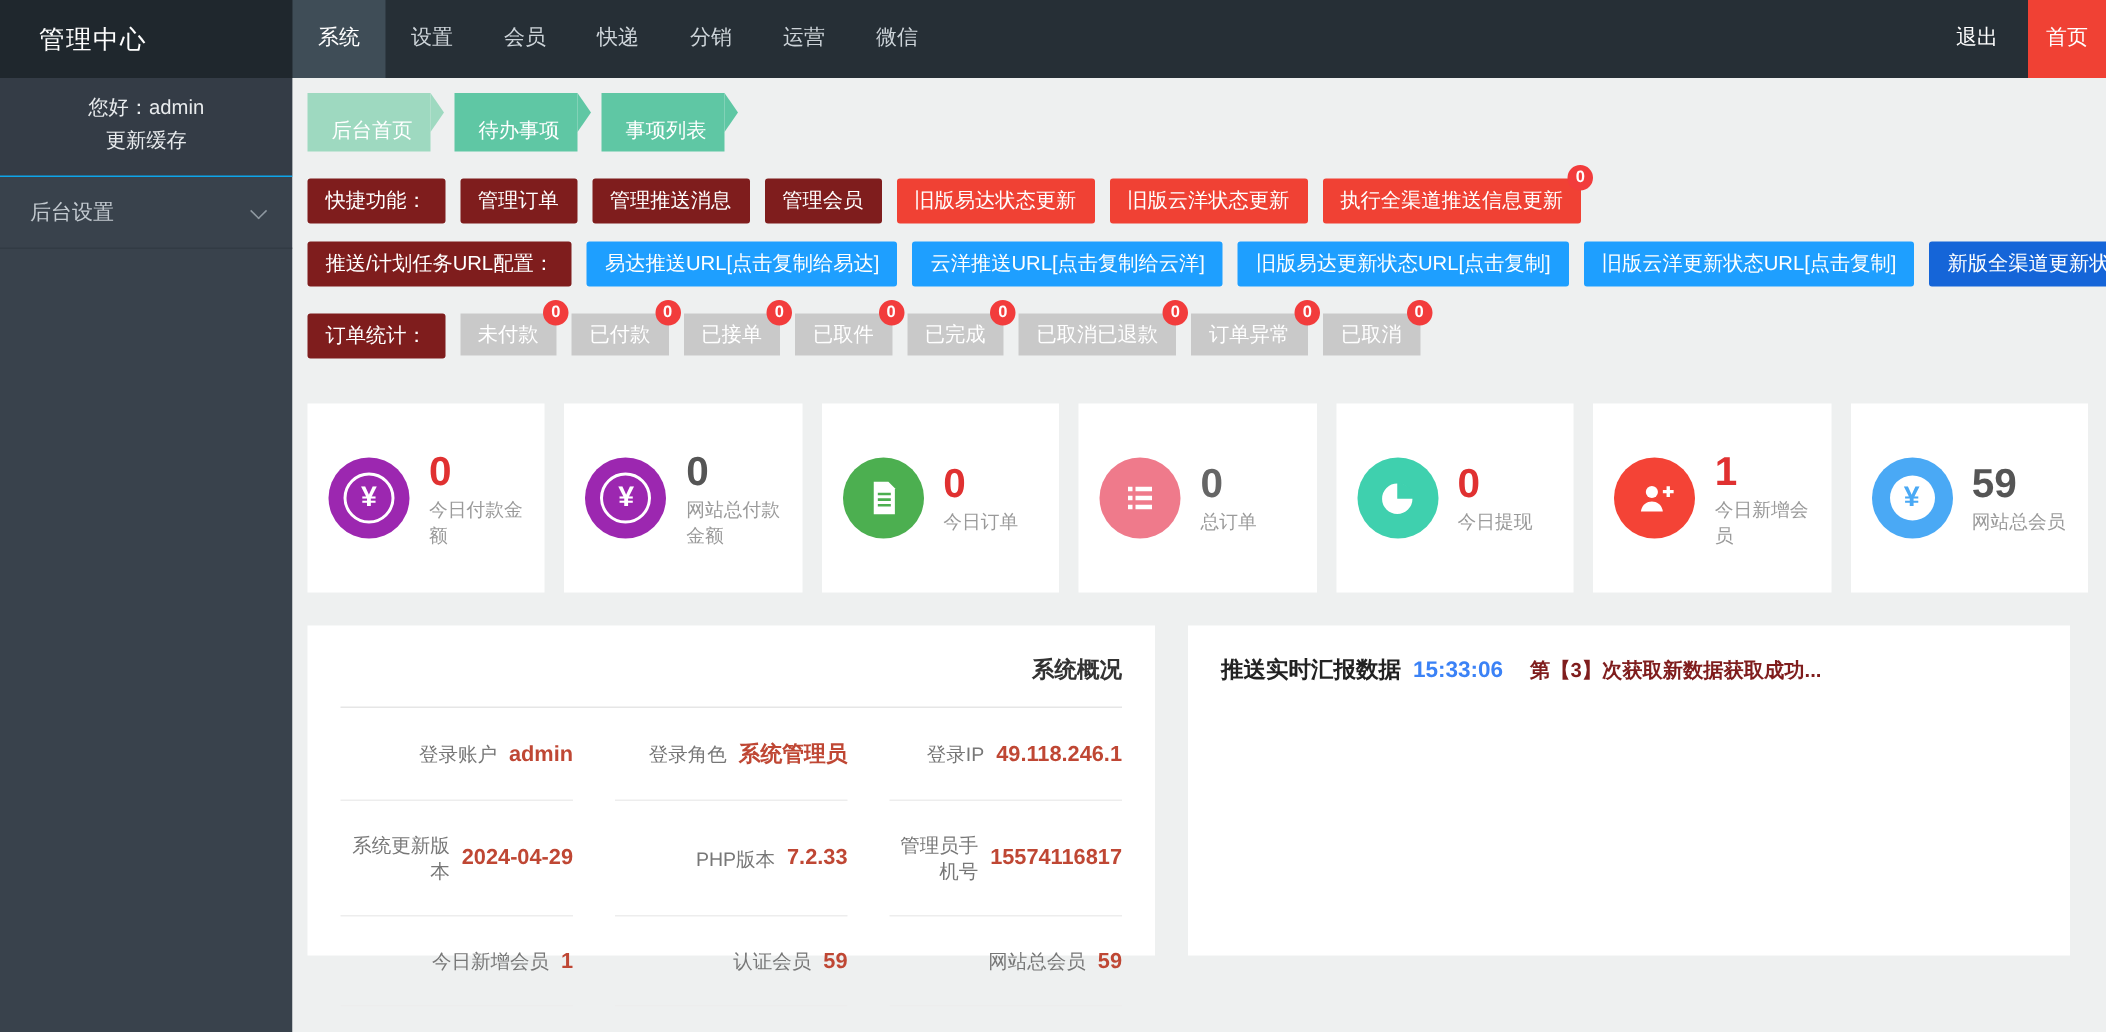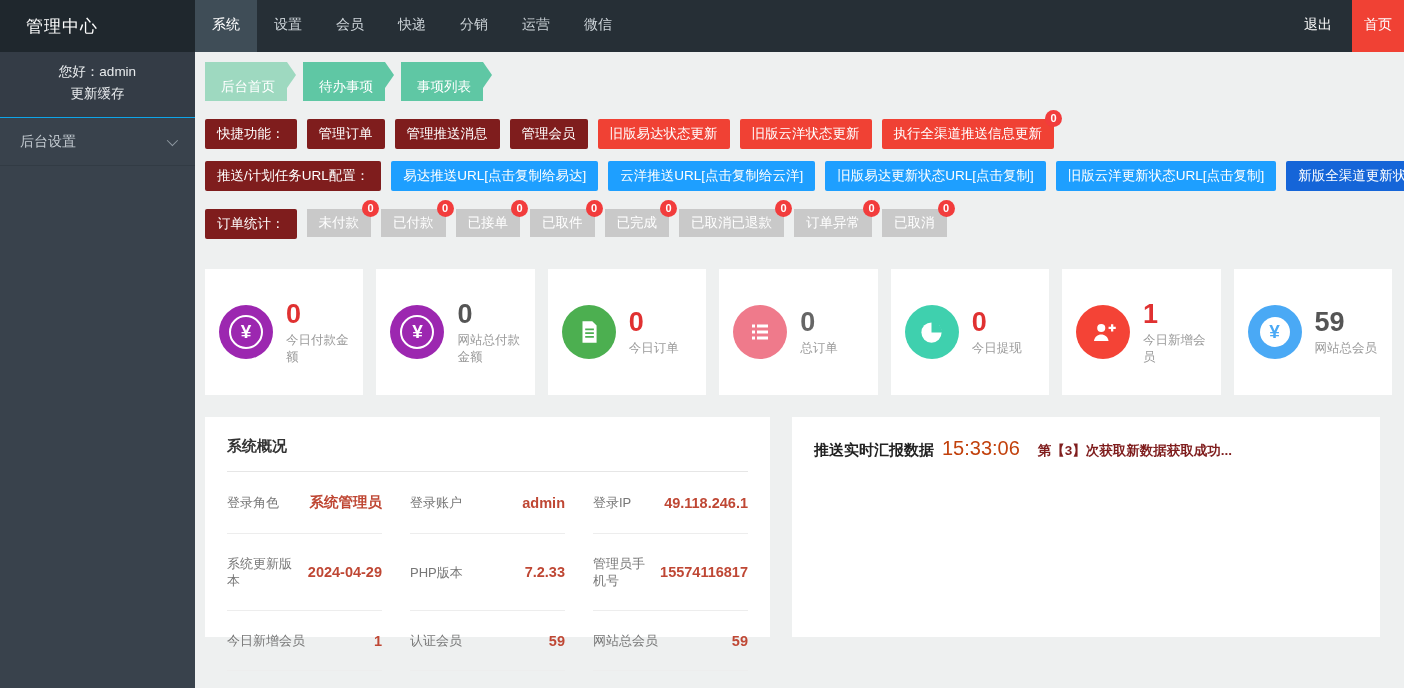--- a/index.html
+++ b/index.html
@@ -46,32 +46,32 @@
   .cards { display:flex; gap:13px; margin-top:30px; }
   .card { background:#fff; width:159px; height:126px; display:flex; align-items:center; padding-left:14px; }
   .icon-circle { width:54px; height:54px; border-radius:50%; flex:none; display:flex; align-items:center; justify-content:center; color:#fff; }
   .ring { width:34px; height:34px; border:2px solid #fff; border-radius:50%; display:flex; align-items:center; justify-content:center; font-size:19px; font-weight:bold; }
   .coin { width:30px; height:30px; background:#fff; color:#4aa9f5; border-radius:50%; display:flex; align-items:center; justify-content:center; font-size:19px; font-weight:bold; }
   .card-info { margin-left:13px; width:72px; }
   .card-value { font-size:27px; font-weight:bold; line-height:30px; }
   .card-label { font-size:12.5px; color:#9a9a9a; line-height:17px; margin-top:3px; }
   
   .bottom { display:flex; gap:22px; margin-top:22px; }
-  .panel { background:#fff; height:220px; }
+  .panel { background:#fff; height:220px;text-align:right; }
   .panel-left { width:565px; padding:20px 22px; }
   .panel-right { flex:1; margin-right:12px; padding:20px 22px; }
   .panel-title { font-size:15px; font-weight:bold; color:#333; }
   .panel-hr { border:none; border-top:1px solid #e6e6e6; margin-top:15px; }
   .ov-grid { display:grid; grid-template-columns:1fr 1fr 1fr; column-gap:28px; }
   .ov-cell { display:flex; justify-content:space-between; align-items:center; padding:21px 0; border-bottom:1px solid #ededed; }
   .ov-label { color:#777; font-size:13px; line-height:17px; flex:1 1 auto; padding-right:8px; }
   .ov-value { color:#bf4734; font-size:14.5px; font-weight:bold; white-space:nowrap; }
   .report-head { display:flex; align-items:baseline; gap:8px; }
   .report-title { font-size:15px; font-weight:bold; color:#222; }
-  .report-time { font-size:20px; font-weight:normal; color:#c2410c; }
+  .report-time { font-size:15px; font-weight:bold; color:#3b82f6; }
   .report-status { margin-left:10px; font-size:13.5px; font-weight:bold; color:#7f1d1d; }
 </style>
 </head>
 <body>
 
 <div class="topbar">
   <div class="brand">管理中心</div>
   <div class="nav">
     <div class="nav-item active">系统</div>
     <div class="nav-item">设置</div>
@@ -246,26 +246,26 @@
       </div>
     </div>
   </div>
 
   <div class="bottom">
     <div class="panel panel-left">
       <div class="panel-title">系统概况</div>
       <hr class="panel-hr">
       <div class="ov-grid">
         <div class="ov-cell">
+          <span class="ov-label">登录账户</span>
+          <span class="ov-value">admin</span>
+        </div>
+        <div class="ov-cell">
           <span class="ov-label">登录角色</span>
           <span class="ov-value">系统管理员</span>
-        </div>
-        <div class="ov-cell">
-          <span class="ov-label">登录账户</span>
-          <span class="ov-value">admin</span>
         </div>
         <div class="ov-cell">
           <span class="ov-label">登录IP</span>
           <span class="ov-value">49.118.246.1</span>
         </div>
         <div class="ov-cell">
           <span class="ov-label">系统更新版本</span>
           <span class="ov-value">2024-04-29</span>
         </div>
         <div class="ov-cell">

